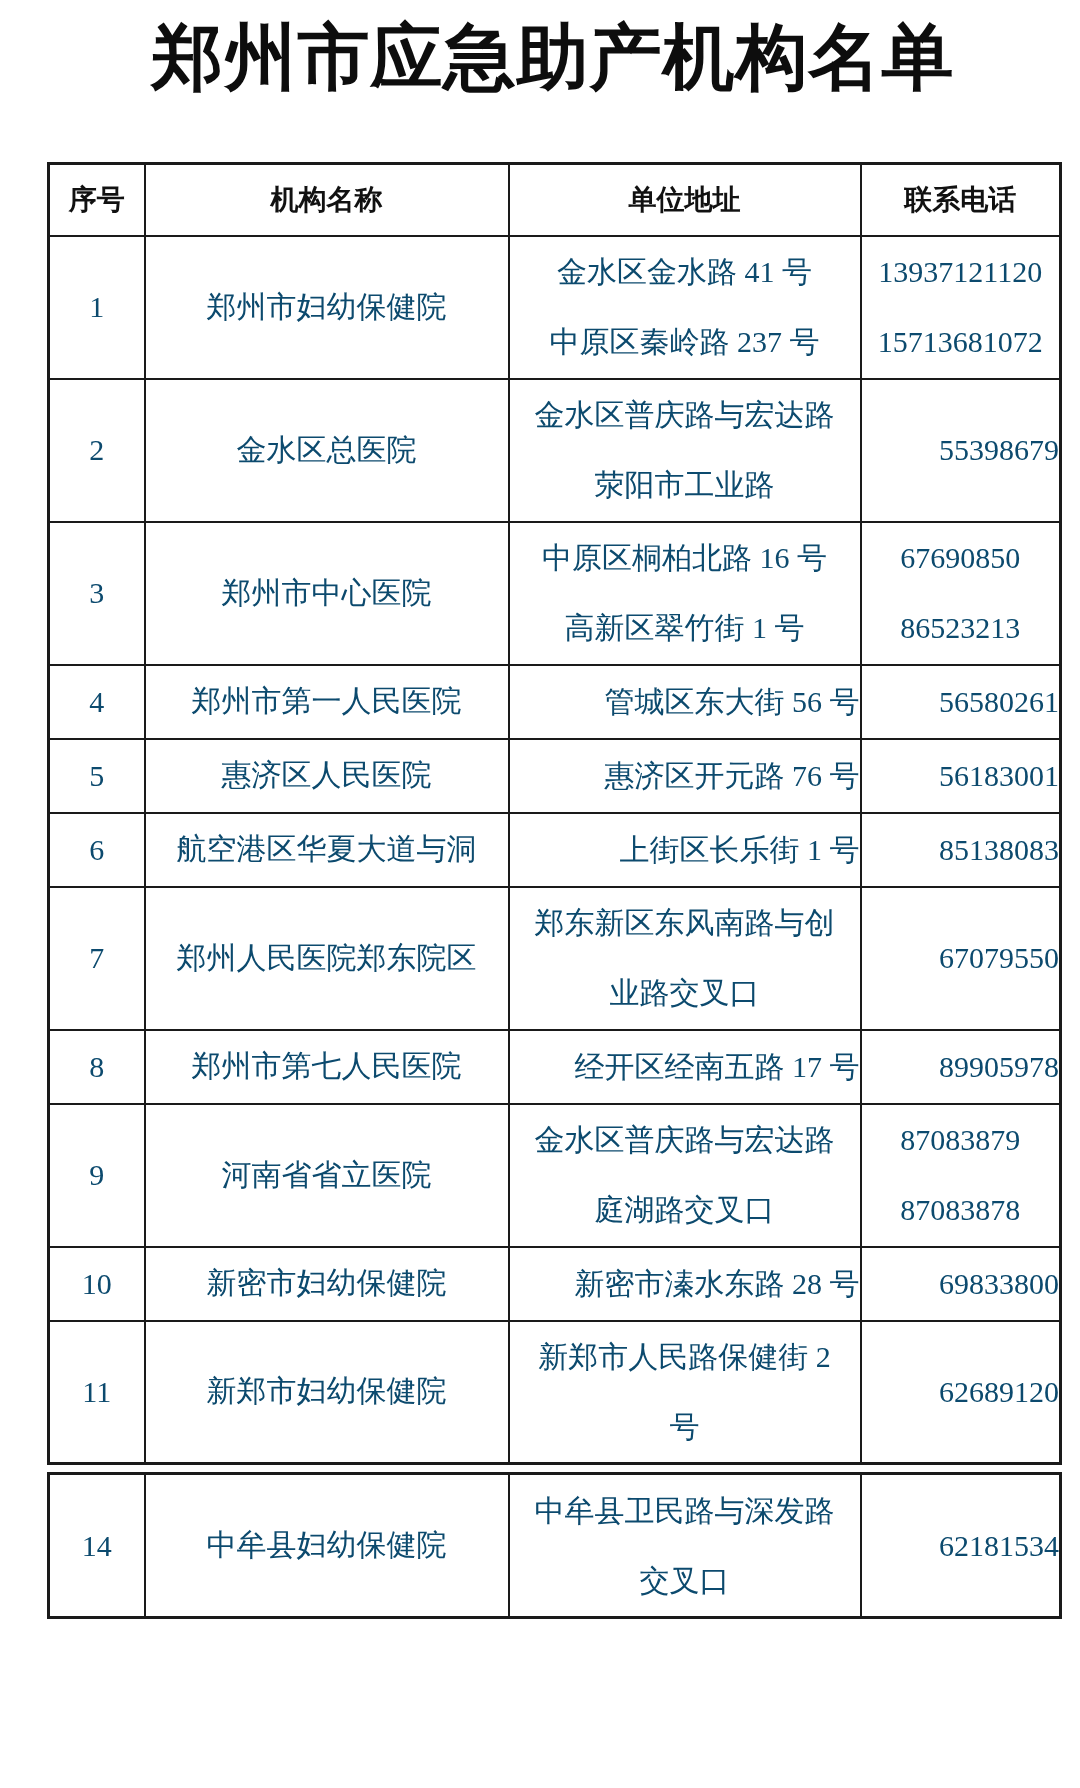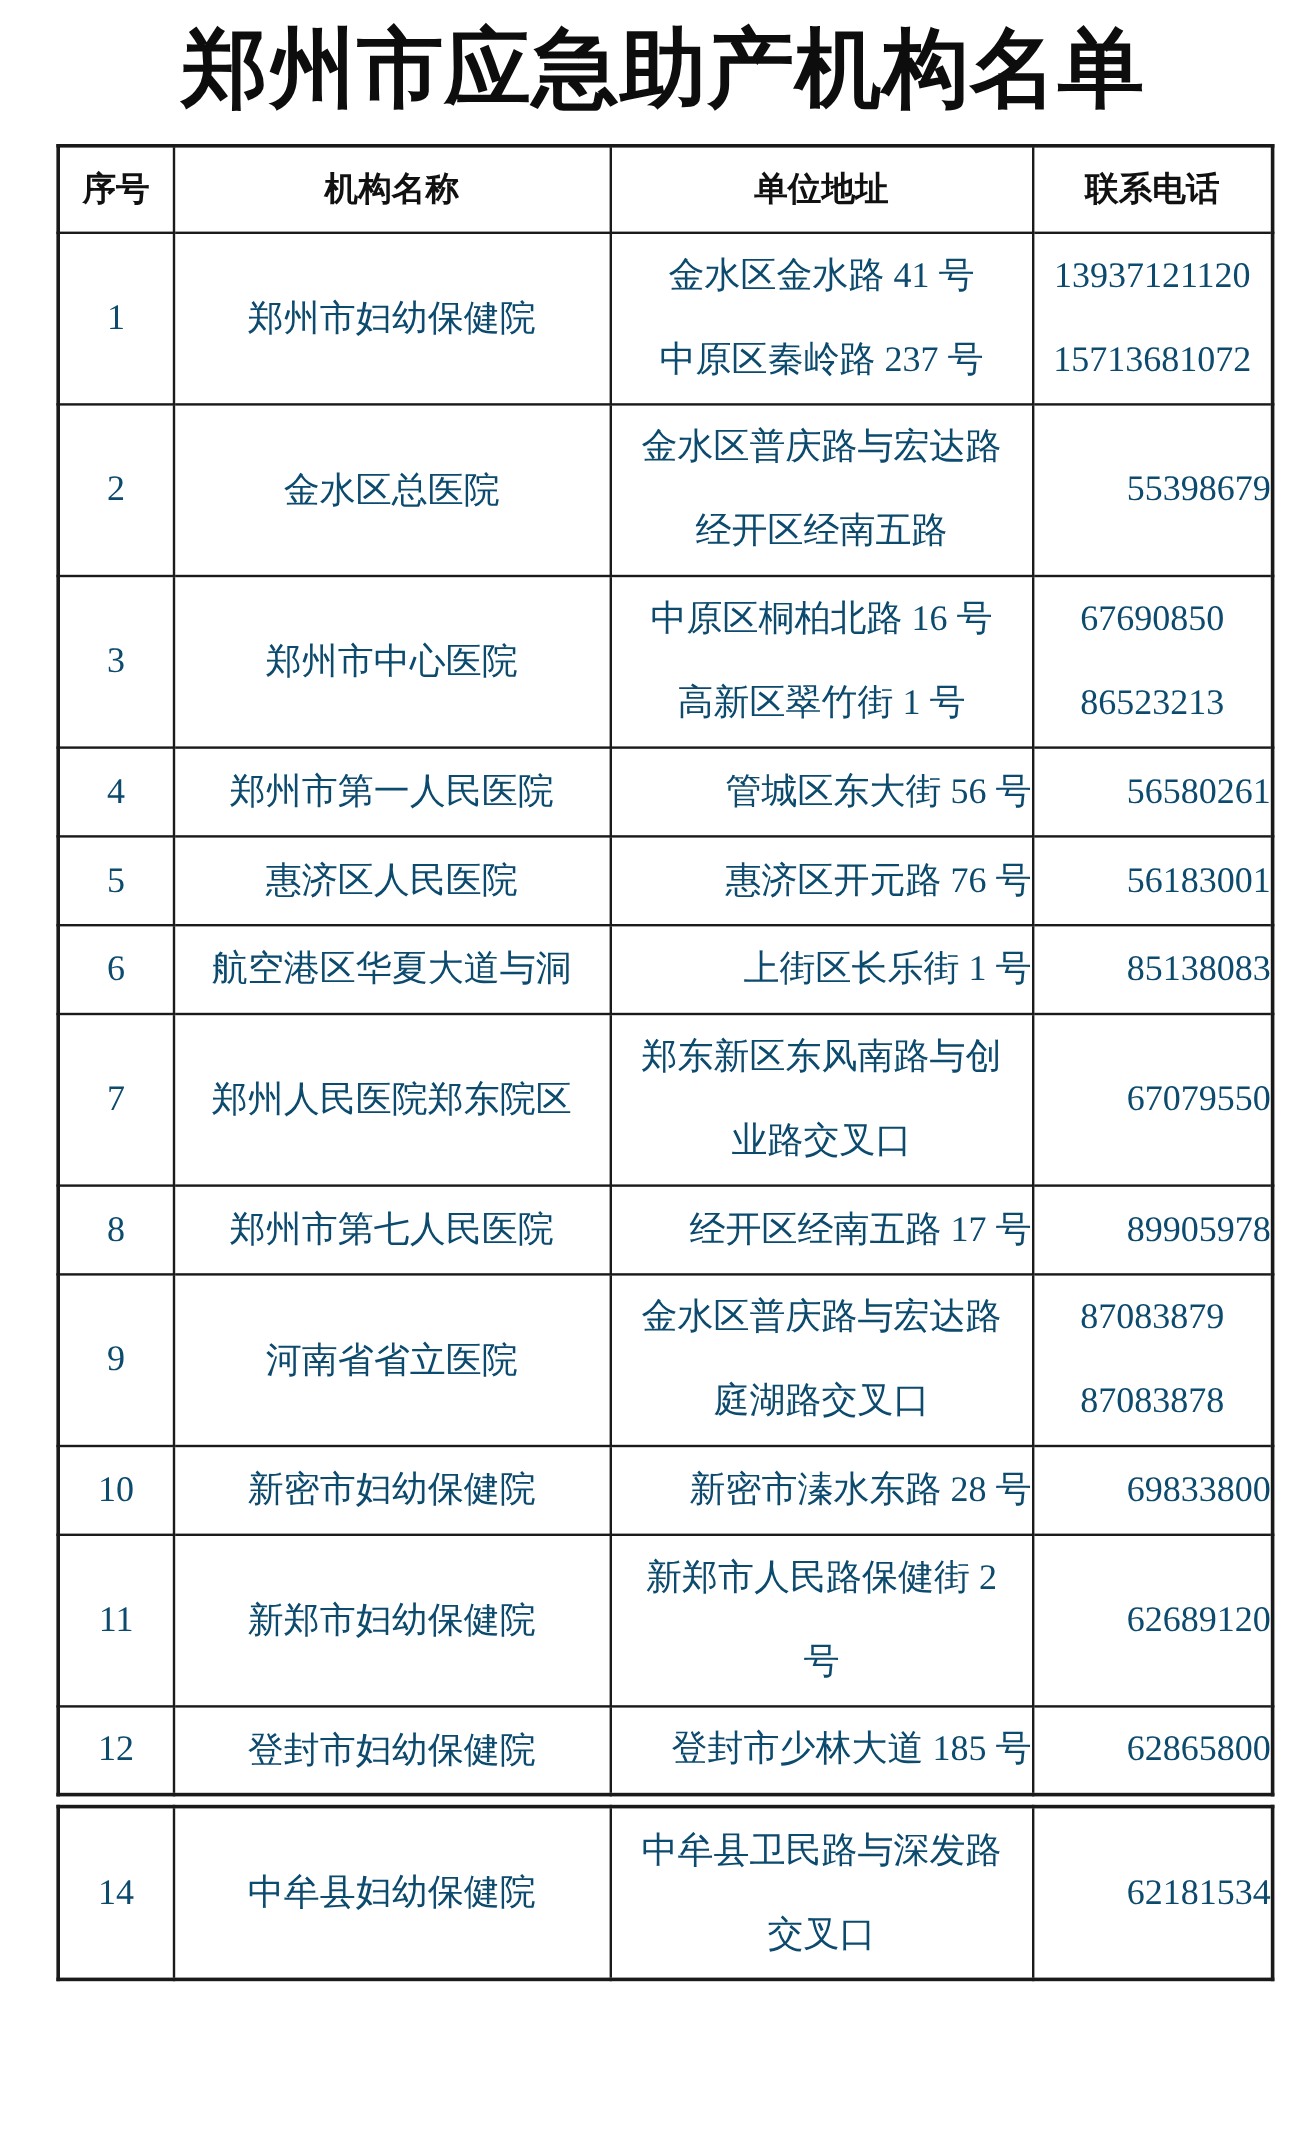--- a/index.html
+++ b/index.html
@@ -28,21 +28,21 @@
     font-family: "Liberation Serif", "DejaVu Serif", serif;
     color: #0d0d0d;
   }
   table.inst {
     margin-left: 47px;
     table-layout: fixed;
     width: 1012px;
     border-collapse: collapse;
     background: #ffffff;
   }
-  table.inst-main { margin-top: 30px; }
+  table.inst-main { margin-top: 72px; }
   table.inst-cont { margin-top: 7px; }
   table.inst, table.inst td, table.inst th {
     border: 2px solid #1a1a1a;
   }
   table.inst { border-width: 3px; }
   th, td {
     padding: 0;
     text-align: center;
     vertical-align: middle;
     overflow: hidden;
@@ -97,21 +97,21 @@
         <div class="ln">13937121120</div>
         <div class="ln">15713681072</div>
       </td>
     </tr>
 
     <tr class="tall">
       <td>2</td>
       <td>金水区总医院</td>
       <td>
         <div class="ln">金水区普庆路与宏达路</div>
-        <div class="ln">经开区经南五路</div>
+        <div class="ln">荥阳市工业路</div>
       </td>
       <td>
         <div class="single">55398679</div>
       </td>
     </tr>
 
     <tr class="tall">
       <td>3</td>
       <td>郑州市中心医院</td>
       <td>
@@ -209,30 +209,20 @@
       <td>新郑市妇幼保健院</td>
       <td>
         <div class="ln">新郑市人民路保健街 2</div>
         <div class="ln">号</div>
       </td>
       <td>
         <div class="single">62689120</div>
       </td>
     </tr>
 
-    <tr class="short">
-      <td>12</td>
-      <td>登封市妇幼保健院</td>
-      <td>
-        <div class="single">登封市少林大道 185 号</div>
-      </td>
-      <td>
-        <div class="single">62865800</div>
-      </td>
-    </tr>
 
   </tbody>
     </table>
 
   <table class="inst inst-cont">
     <colgroup>
       <col style="width:96px">
         <col style="width:364px">
         <col style="width:352px">
         <col style="width:200px">

